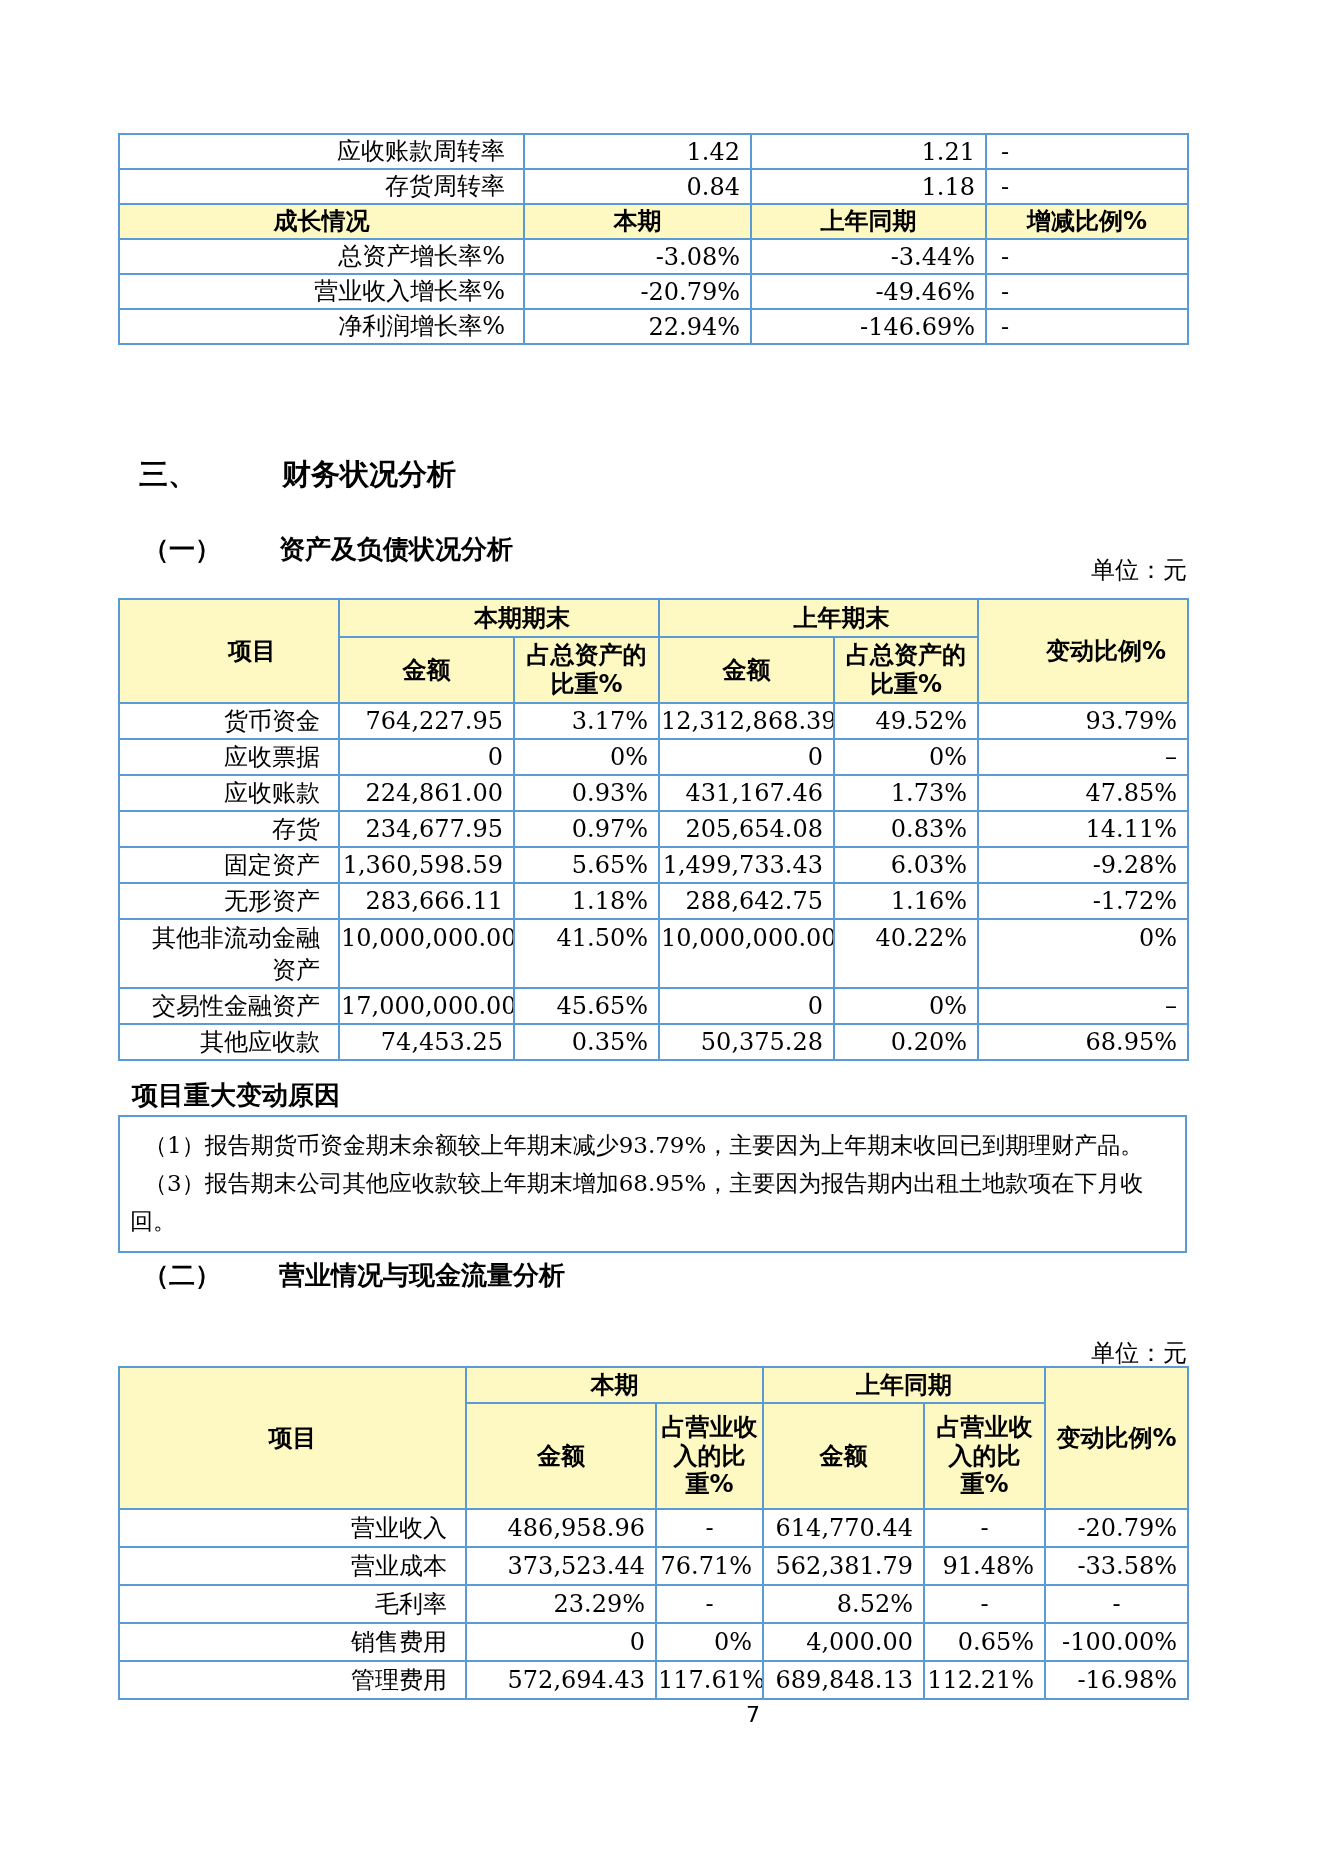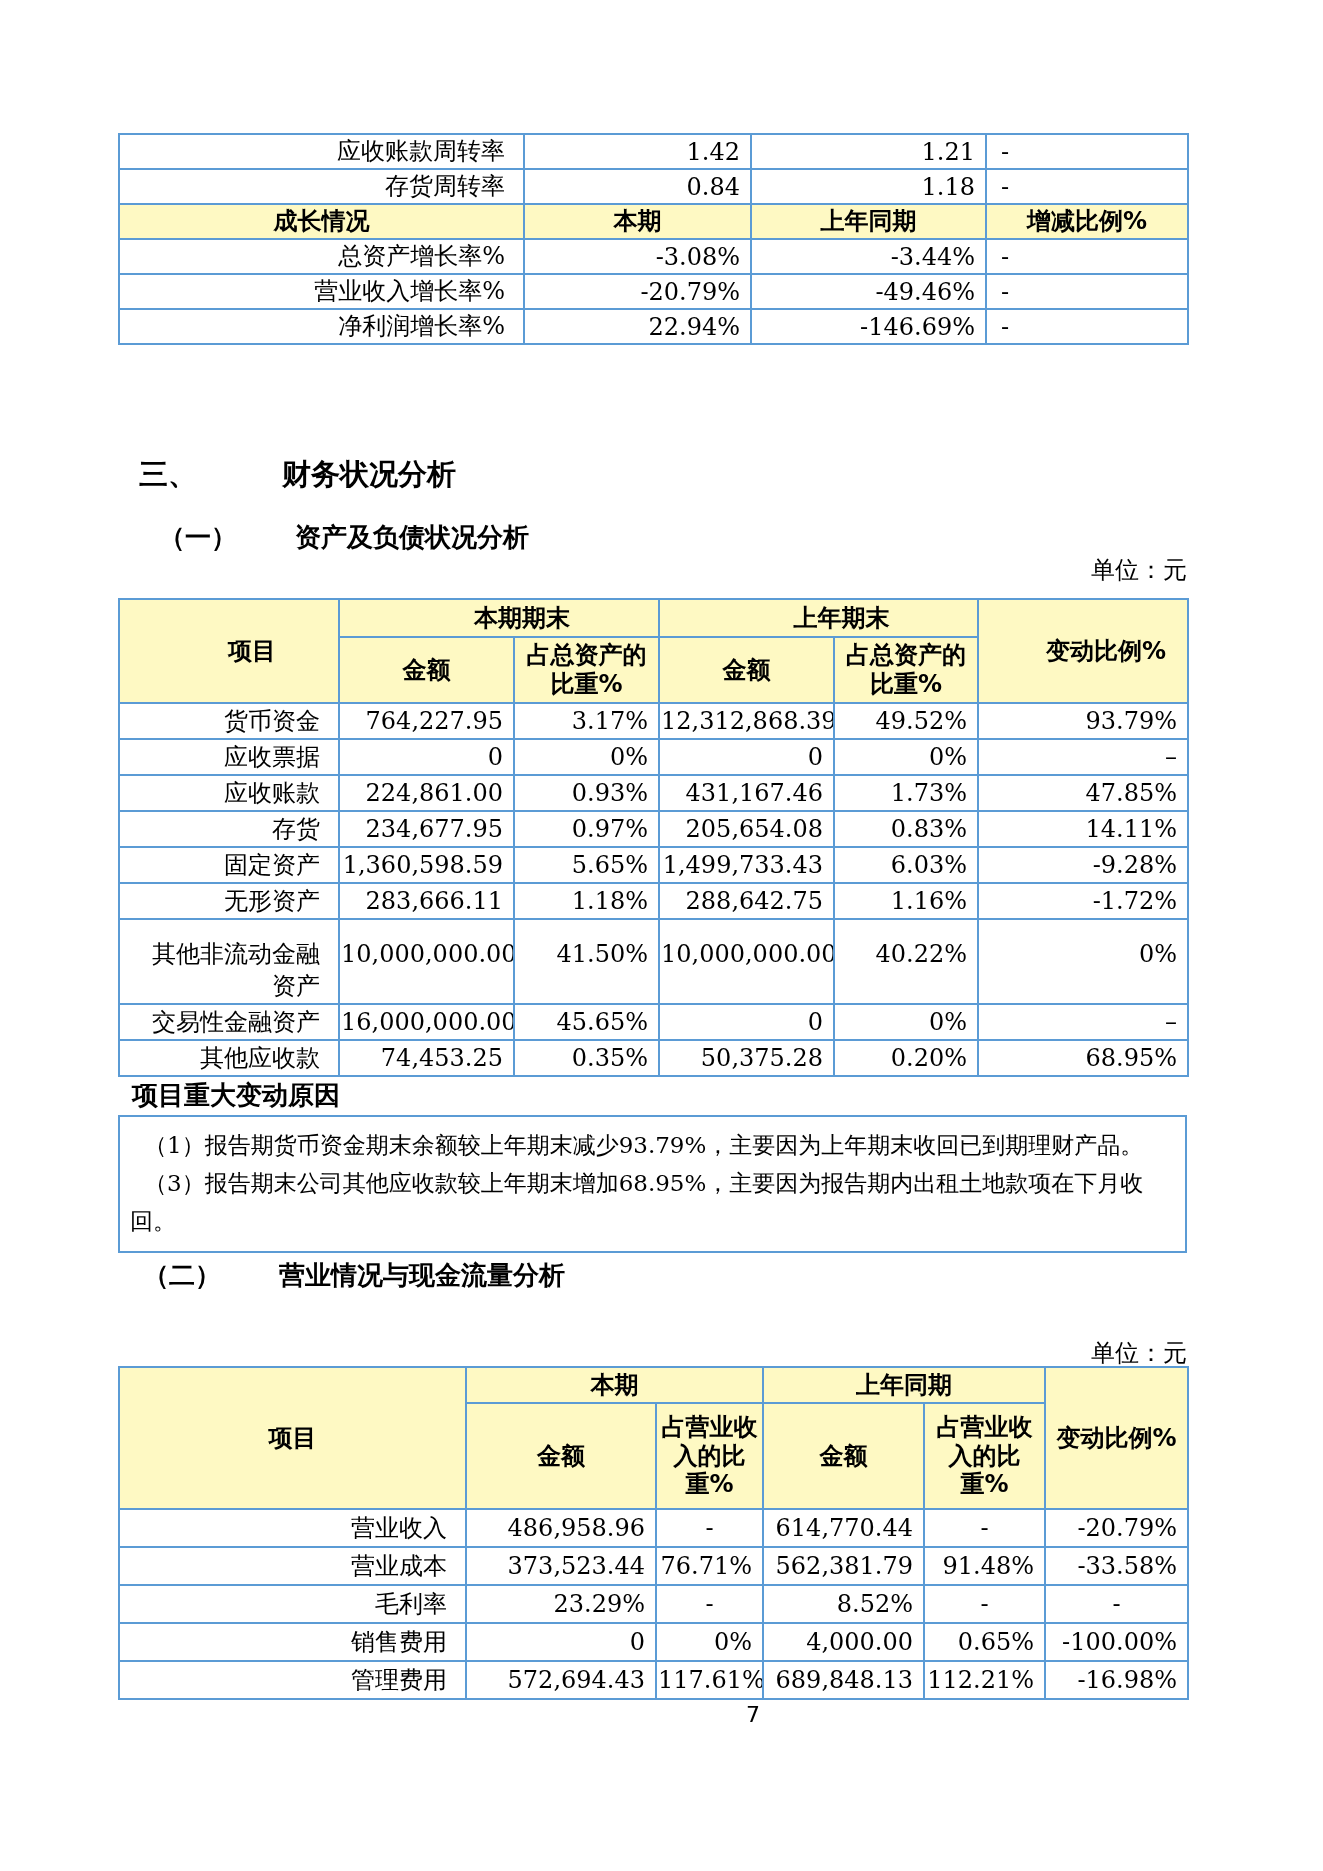--- a/index.html
+++ b/index.html
@@ -16,34 +16,34 @@
   .dashL{text-align:left;padding-left:14px;}
   .ctr{text-align:center;}
 
   #growth-table{top:133px;}
   #growth-table td{height:31px;}
 
   #assets-table{top:598px;}
   #assets-table .r1 td{height:34px;padding-left:47px;}
   #assets-table .r2 td{height:62px;}
   #assets-table tr.d td{height:32px;}
-  #assets-table tr.tall td{height:64px;vertical-align:top;padding-top:18px;line-height:32px;}
+  #assets-table tr.tall td{height:64px;vertical-align:top;padding-top:2px;line-height:32px;}
 
   #ops-table{top:1366px;}
   #ops-table .r1 td{height:32px;}
   #ops-table .r2 td{height:102px;}
   #ops-table tr.d td{height:34px;}
 
   .head1{position:absolute;top:455px;left:21px;font-family:"DejaVu Sans",sans-serif;
          font-weight:700;font-size:29px;}
   .head1 .n{display:inline-block;width:143px;}
   .head2{position:absolute;left:25px;font-family:"DejaVu Sans",sans-serif;
          font-weight:700;font-size:26px;}
   .head2 .n{display:inline-block;width:136px;}
-  #sub1{top:520px;margin-left:16px;}
+  #sub1{top:532px;}
   #sub2{top:1258px;}
   .unit{position:absolute;right:0;width:400px;text-align:right;font-size:24px;}
   #unit1{top:554px;}
   #unit2{top:1337px;}
   #reasons-heading{position:absolute;top:1078px;left:14px;
          font-family:"DejaVu Sans",sans-serif;font-weight:700;font-size:26px;}
   #reasons-box{position:absolute;top:1115px;left:0;width:1069px;box-sizing:border-box;
          border:2px solid #5B9BD5;padding:9px 12px 11px 10px;font-size:23px;line-height:38px;}
   #reasons-box p{margin:0;text-indent:14px;}
   #page-number{position:absolute;top:1702px;left:723px;width:60px;text-align:center;
@@ -185,21 +185,21 @@
     <tr class="tall">
       <td class="lbl">其他非流动金融资产</td>
       <td class="num">10,000,000.00</td>
       <td class="num">41.50%</td>
       <td class="num">10,000,000.00</td>
       <td class="num">40.22%</td>
       <td class="num">0%</td>
     </tr>
     <tr class="d">
       <td class="lbl">交易性金融资产</td>
-      <td class="num">16,000,000.00</td>
+      <td class="num">17,000,000.00</td>
       <td class="num">45.65%</td>
       <td class="num">0</td>
       <td class="num">0%</td>
       <td class="num">–</td>
     </tr>
     <tr class="d">
       <td class="lbl">其他应收款</td>
       <td class="num">74,453.25</td>
       <td class="num">0.35%</td>
       <td class="num">50,375.28</td>

